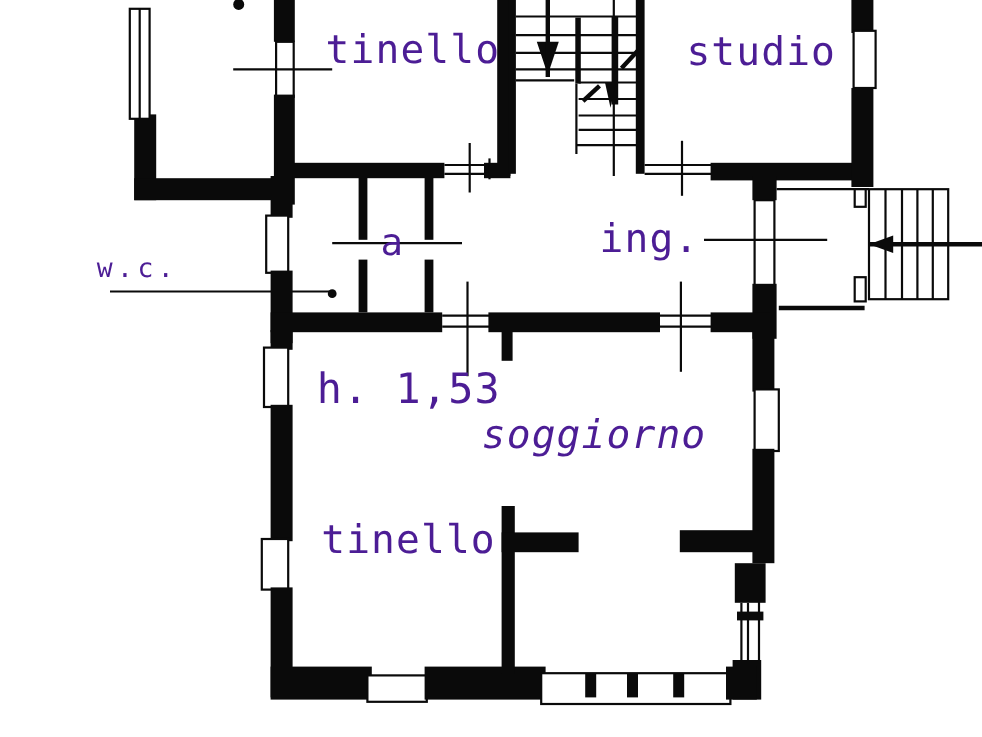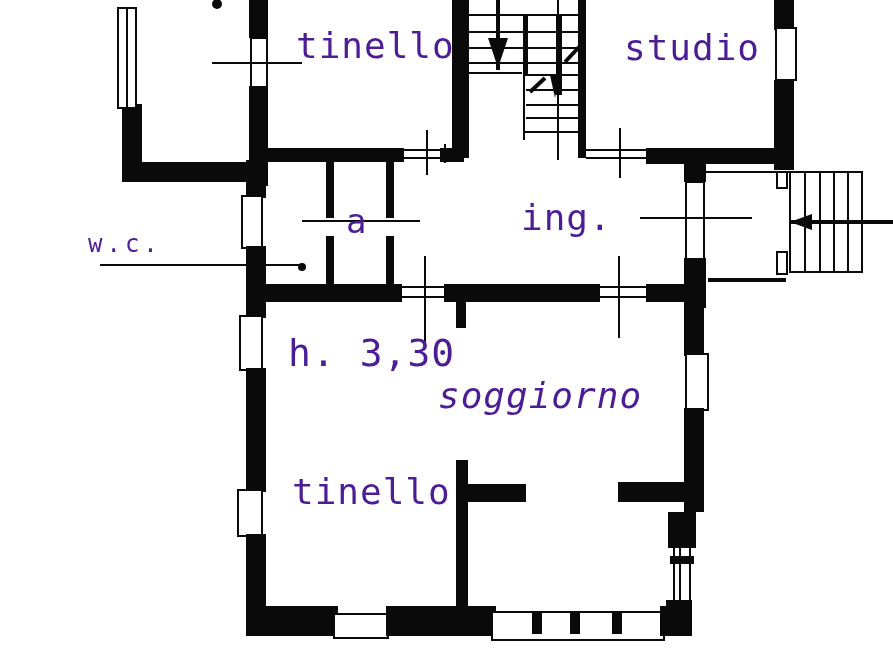--- a/index.html
+++ b/index.html
@@ -13,21 +13,21 @@
       position: absolute;
       font-family: "DejaVu Sans Mono", monospace;
       color: #4c1d95;
       white-space: nowrap;
       line-height: 1;
       letter-spacing: 1px;
     }
     .lbl-tinello { left: 296px; top: 28px; font-size: 36px; }
     .lbl-studio { left: 624px; top: 30px; font-size: 36px; }
     .lbl-a { left: 346px; top: 204px; font-size: 34px; }
-    .lbl-ing { left: 521px; top: 200px; font-size: 36px; }
+    .lbl-ing { left: 545px; top: 200px; font-size: 36px; }
     .lbl-wc { left: 88px; top: 232px; font-size: 24px; letter-spacing: 4px; }
     .lbl-height { left: 288px; top: 334px; font-size: 38px; }
     .lbl-soggiorno { left: 438px; top: 378px; font-size: 36px; font-style: italic; }
     .lbl-pranzo { left: 292px; top: 474px; font-size: 36px; }
   </style>
 </head>
 <body>
 
 <svg id="plan" viewBox="0 0 893 670" xmlns="http://www.w3.org/2000/svg">
 
@@ -175,15 +175,15 @@
     <rect class="wall" x="456" y="484" width="70" height="18"></rect>
     <rect class="wall" x="618" y="482" width="72" height="20"></rect>
   </g>
 </svg>
 
 <div class="label lbl-tinello">tinello</div>
 <div class="label lbl-studio">studio</div>
 <div class="label lbl-a">a</div>
 <div class="label lbl-ing">ing.</div>
 <div class="label lbl-wc">w.c.</div>
-<div class="label lbl-height">h. 3,30</div>
+<div class="label lbl-height">h. 1,53</div>
 <div class="label lbl-soggiorno">soggiorno</div>
 <div class="label lbl-pranzo">tinello</div>
 
 </body></html>

